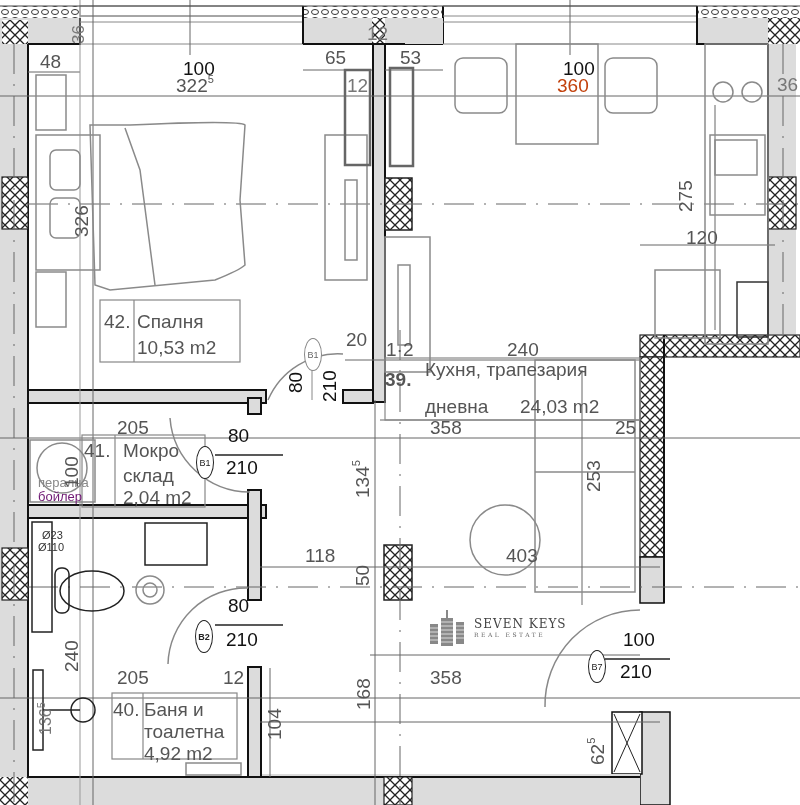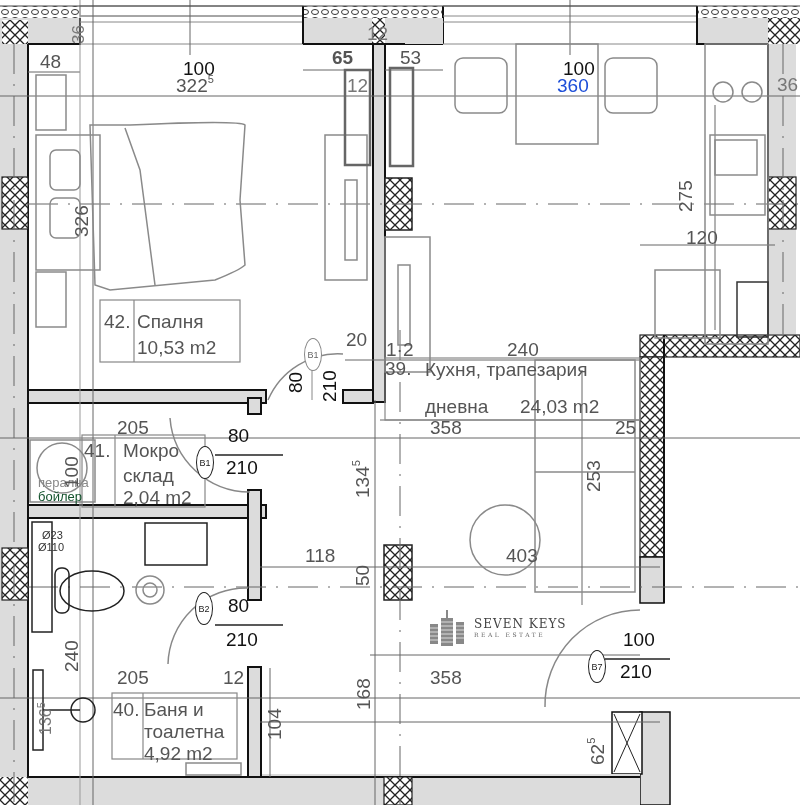--- a/index.html
+++ b/index.html
@@ -212,58 +212,58 @@
 
 <div class="lbl room-num" style="left:104px;top:312px;">42.</div>
 <div class="lbl room-name" style="left:137px;top:312px;">Спалня</div>
 <div class="lbl room-name" style="left:137px;top:338px;">10,53 m2</div>
 
 <div class="lbl room-num" style="left:84px;top:441px;">41.</div>
 <div class="lbl room-name" style="left:123px;top:441px;">Мокро</div>
 <div class="lbl room-name" style="left:123px;top:466px;">склад</div>
 <div class="lbl room-name" style="left:123px;top:488px;">2,04 m2</div>
 <div class="lbl" style="left:38px;top:476px;font-size:13px;color:#888;">перална</div>
-<div class="lbl" style="left:38px;top:490px;font-size:13px;color:#14532d;">бойлер</div>
+<div class="lbl" style="left:38px;top:490px;font-size:13px;color:#701a75;">бойлер</div>
 
 <div class="lbl room-num" style="left:113px;top:700px;">40.</div>
 <div class="lbl room-name" style="left:144px;top:700px;">Баня и</div>
 <div class="lbl room-name" style="left:144px;top:722px;">тоалетна</div>
 <div class="lbl room-name" style="left:144px;top:744px;">4,92 m2</div>
 
-<div class="lbl room-num" style="left:385px;top:359px;">39.</div>
+<div class="lbl room-num" style="left:385px;top:370px;font-weight:bold;">39.</div>
 <div class="lbl room-name" style="left:425px;top:360px;">Кухня, трапезария</div>
 <div class="lbl room-name" style="left:425px;top:397px;">дневна</div>
 <div class="lbl room-name" style="left:520px;top:397px;">24,03 m2</div>
 
 <div class="door-tag grey" style="left:304px;top:338px;">B1</div>
 <div class="lbl vert dimdark" style="left:286px;top:393px;">80</div>
 <div class="lbl vert dimdark" style="left:320px;top:402px;">210</div>
 
 <div class="door-tag" style="left:196px;top:446px;">B1</div>
 <div class="lbl dimdark" style="left:228px;top:426px;">80</div>
 <div class="lbl dimdark" style="left:226px;top:458px;">210</div>
 
-<div class="door-tag" style="left:195px;top:592px;">B2</div>
+<div class="door-tag" style="left:195px;top:620px;font-weight:bold;">B2</div>
 <div class="lbl dimdark" style="left:228px;top:596px;">80</div>
 <div class="lbl dimdark" style="left:226px;top:630px;">210</div>
 
 <div class="door-tag" style="left:588px;top:650px;">B7</div>
 <div class="lbl dimdark" style="left:623px;top:630px;">100</div>
 <div class="lbl dimdark" style="left:620px;top:662px;">210</div>
 
 <div class="lbl vert dim" style="left:70px;top:44px;font-size:17px;color:#777;">36</div>
 <div class="lbl dim" style="left:40px;top:52px;color:#555;">48</div>
 <div class="lbl dimdark" style="left:183px;top:59px;">100</div>
 <div class="lbl dim" style="left:176px;top:76px;color:#555;"><span>322</span><span class="sup">5</span></div>
-<div class="lbl dim" style="left:332px;top:48px;color:#555;font-weight:bold;">65</div>
+<div class="lbl dim" style="left:325px;top:48px;color:#555;">65</div>
 <div class="lbl dim" style="left:367px;top:24px;color:#777;">12</div>
 <div class="lbl dim" style="left:347px;top:76px;color:#777;">12</div>
 <div class="lbl dim" style="left:400px;top:48px;color:#555;">53</div>
 <div class="lbl dimdark" style="left:563px;top:59px;">100</div>
-<div class="lbl dim" style="left:557px;top:76px;color:#1d4ed8;">360</div>
+<div class="lbl dim" style="left:557px;top:76px;color:#c2410c;">360</div>
 <div class="lbl dim" style="left:777px;top:75px;color:#777;">36</div>
 <div class="lbl vert dim" style="left:72px;top:237px;color:#555;">326</div>
 <div class="lbl vert dim" style="left:676px;top:212px;color:#555;">275</div>
 <div class="lbl dim" style="left:686px;top:228px;color:#555;">120</div>
 <div class="lbl dim" style="left:346px;top:330px;color:#555;text-align:right;">20</div>
 <div class="lbl dim" style="left:386px;top:340px;color:#555;">1·2</div>
 <div class="lbl dim" style="left:507px;top:340px;color:#555;">240</div>
 <div class="lbl dim" style="left:117px;top:418px;color:#555;">205</div>
 <div class="lbl vert dim" style="left:62px;top:488px;color:#555;">100</div>
 <div class="lbl dim" style="left:430px;top:418px;color:#555;">358</div>

